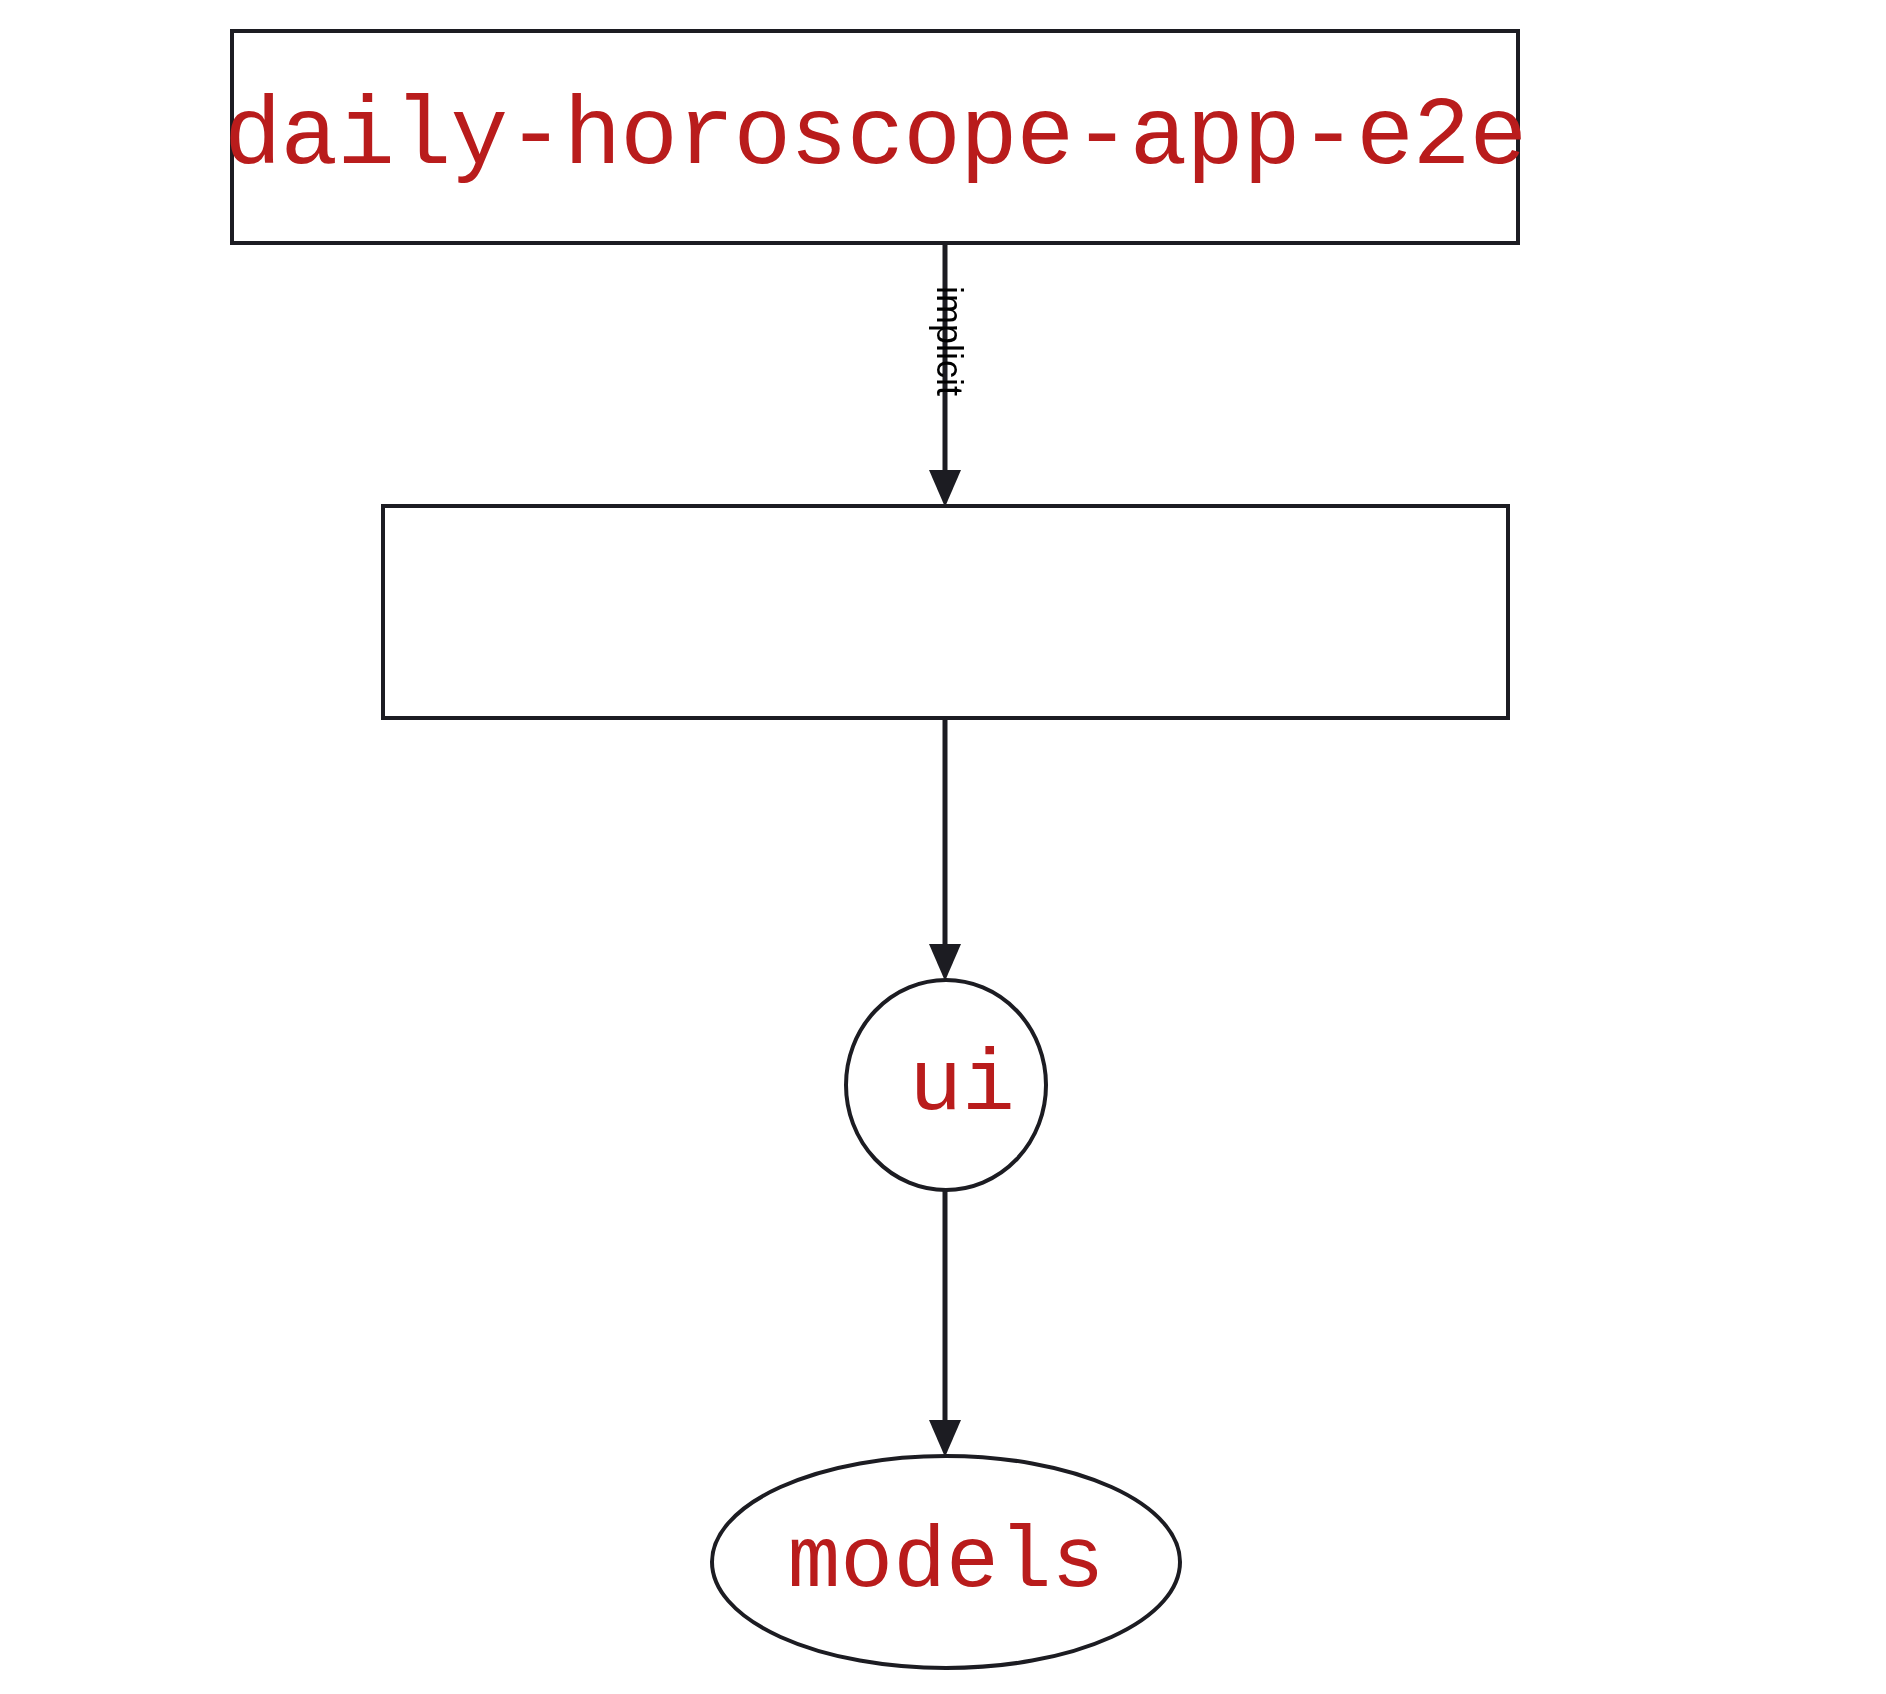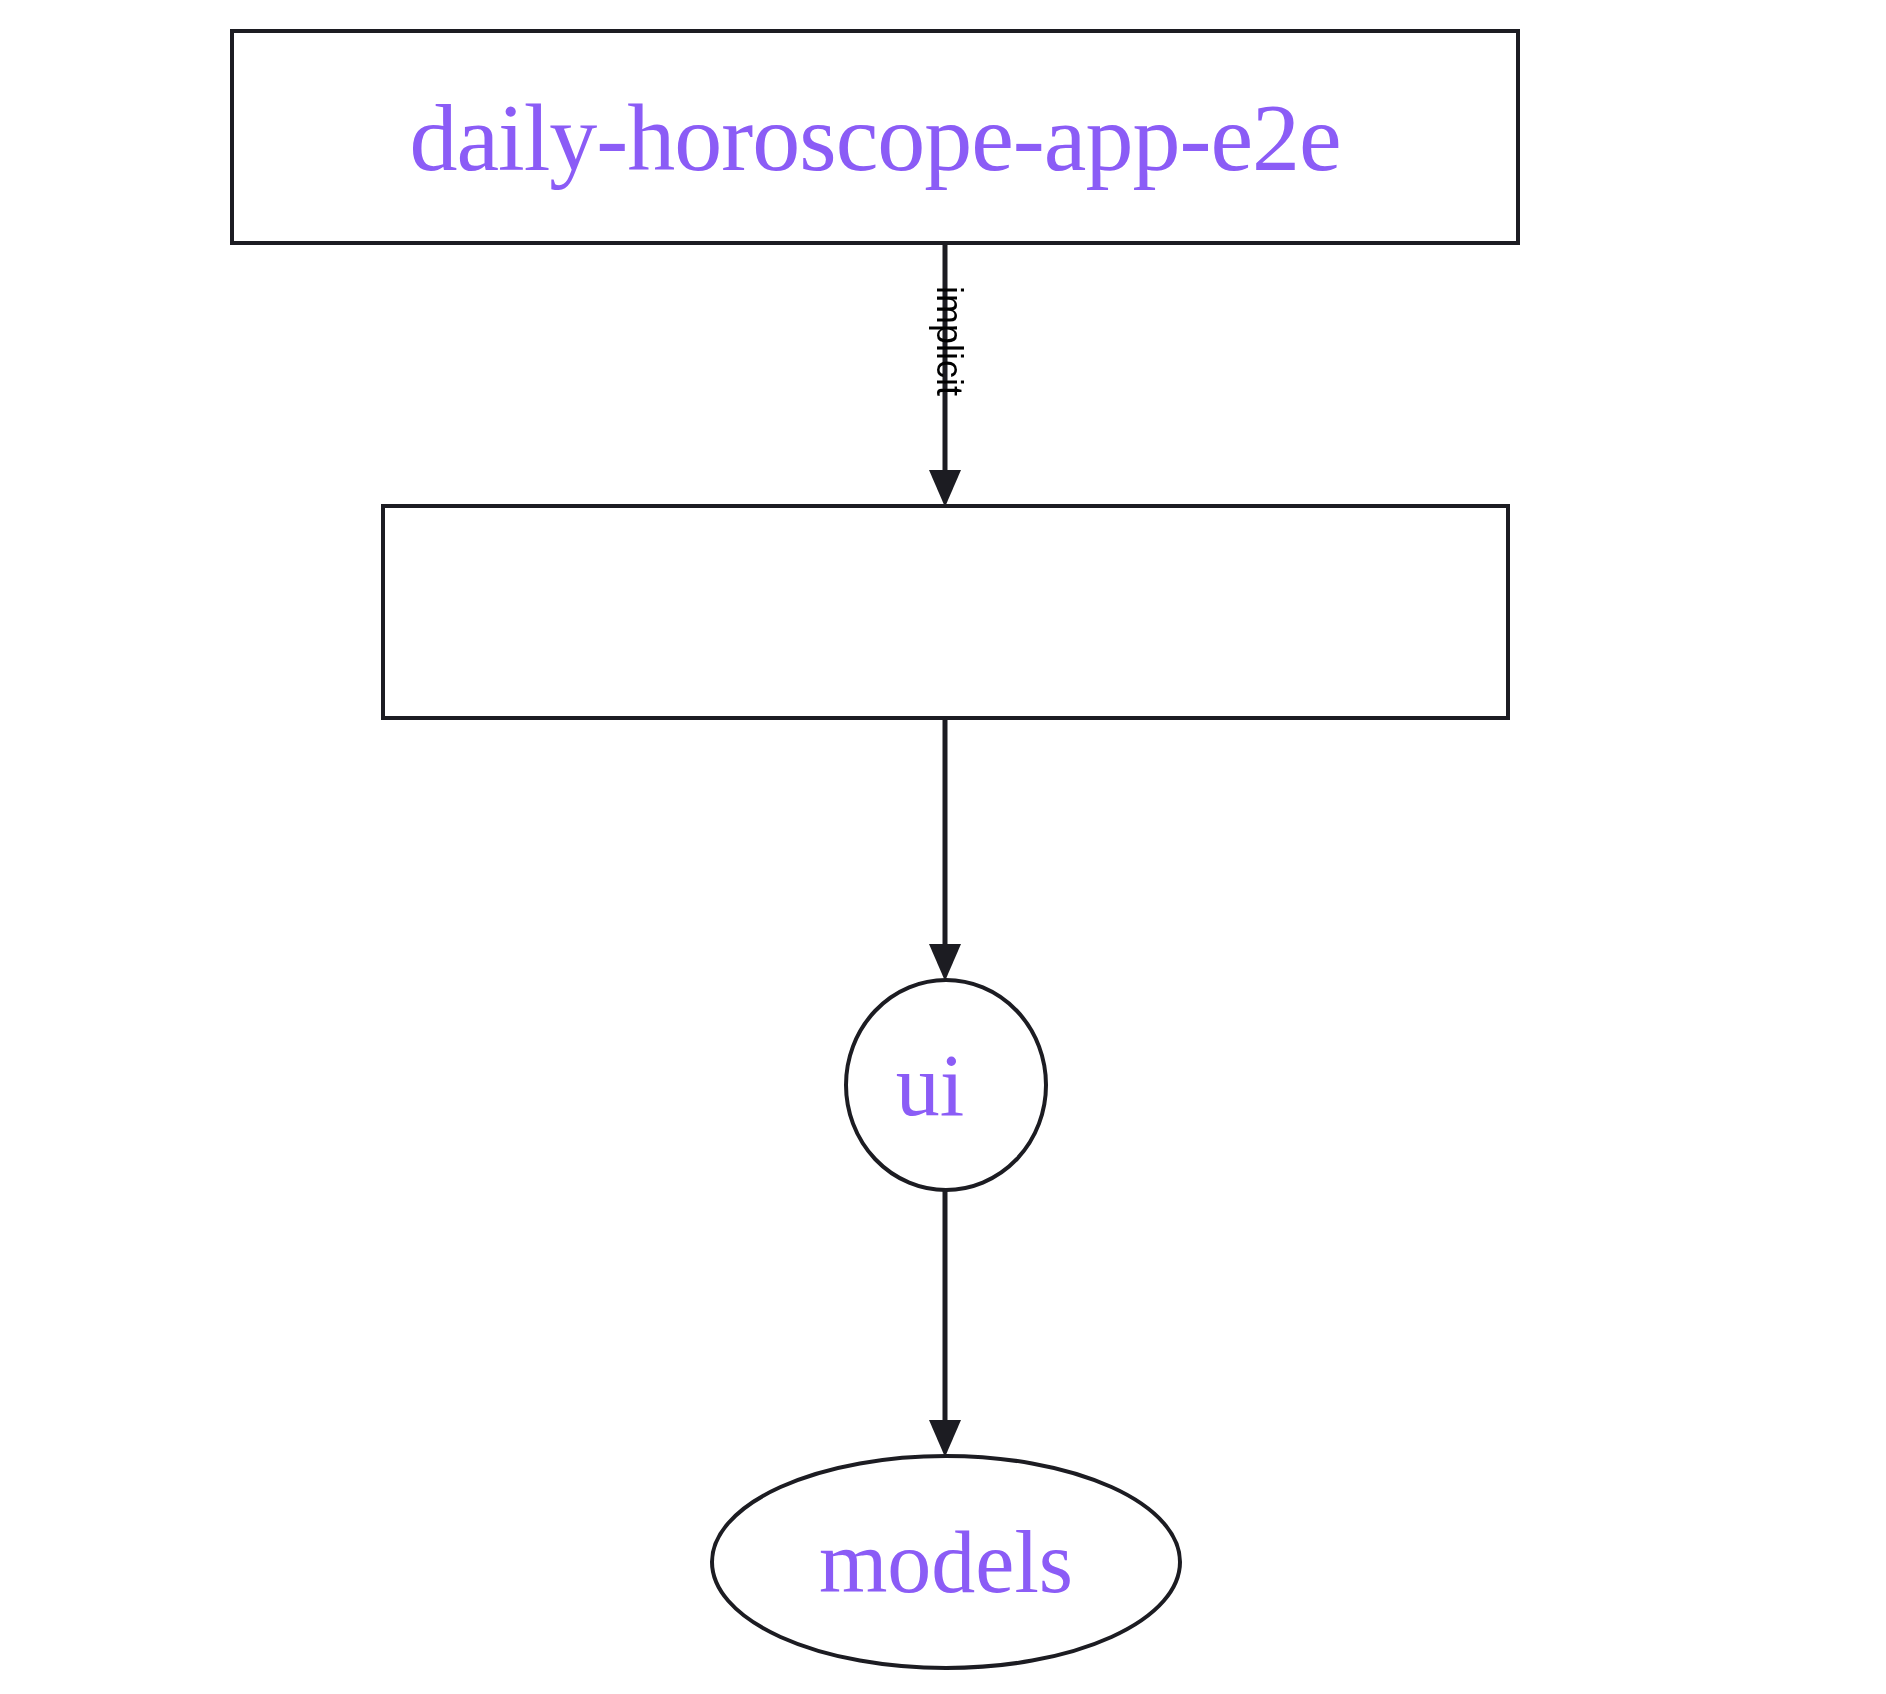--- a/index.html
+++ b/index.html
@@ -22,23 +22,23 @@
     left: 0;
     top: 0;
     width: 1886px;
     height: 1694px;
   }
   .node-label {
     position: absolute;
     display: flex;
     align-items: center;
     justify-content: center;
-    color: #8b5cf6;
+    color: #b91c1c;
     white-space: nowrap;
-    font-family: Liberation Serif, serif;
+    font-family: Liberation Mono, monospace;
     font-weight: 400;
     pointer-events: none;
   }
   .node-label.box-label {
     font-size: 96px;
     letter-spacing: -1px;
   }
   .node-label.ellipse-label {
     font-size: 88px;
   }
@@ -79,19 +79,19 @@
     <line x1="945" y1="718" x2="945" y2="952" stroke="#1c1c22" stroke-width="5"></line>
     <path d="M929,944 L961,944 L945,981 z" fill="#1c1c22"></path>
 
     <line x1="945" y1="1190" x2="945" y2="1428" stroke="#1c1c22" stroke-width="5"></line>
     <path d="M929,1420 L961,1420 L945,1457 z" fill="#1c1c22"></path>
   </svg>
 
   <div class="node-label box-label" style="left:232px; top:31px; width:1286px; height:212px;">daily-horoscope-app-e2e</div>
 
 
-  <div class="node-label ellipse-label" style="left:830px; top:980px; width:200px; height:210px;">ui</div>
+  <div class="node-label ellipse-label" style="left:862px; top:980px; width:200px; height:210px;">ui</div>
 
   <div class="node-label ellipse-label" style="left:712px; top:1456px; width:468px; height:212px;">models</div>
 
   <div class="edge-label" style="left:928px; top:286px;">implicit</div>
 
 </div>
 
 </body></html>

